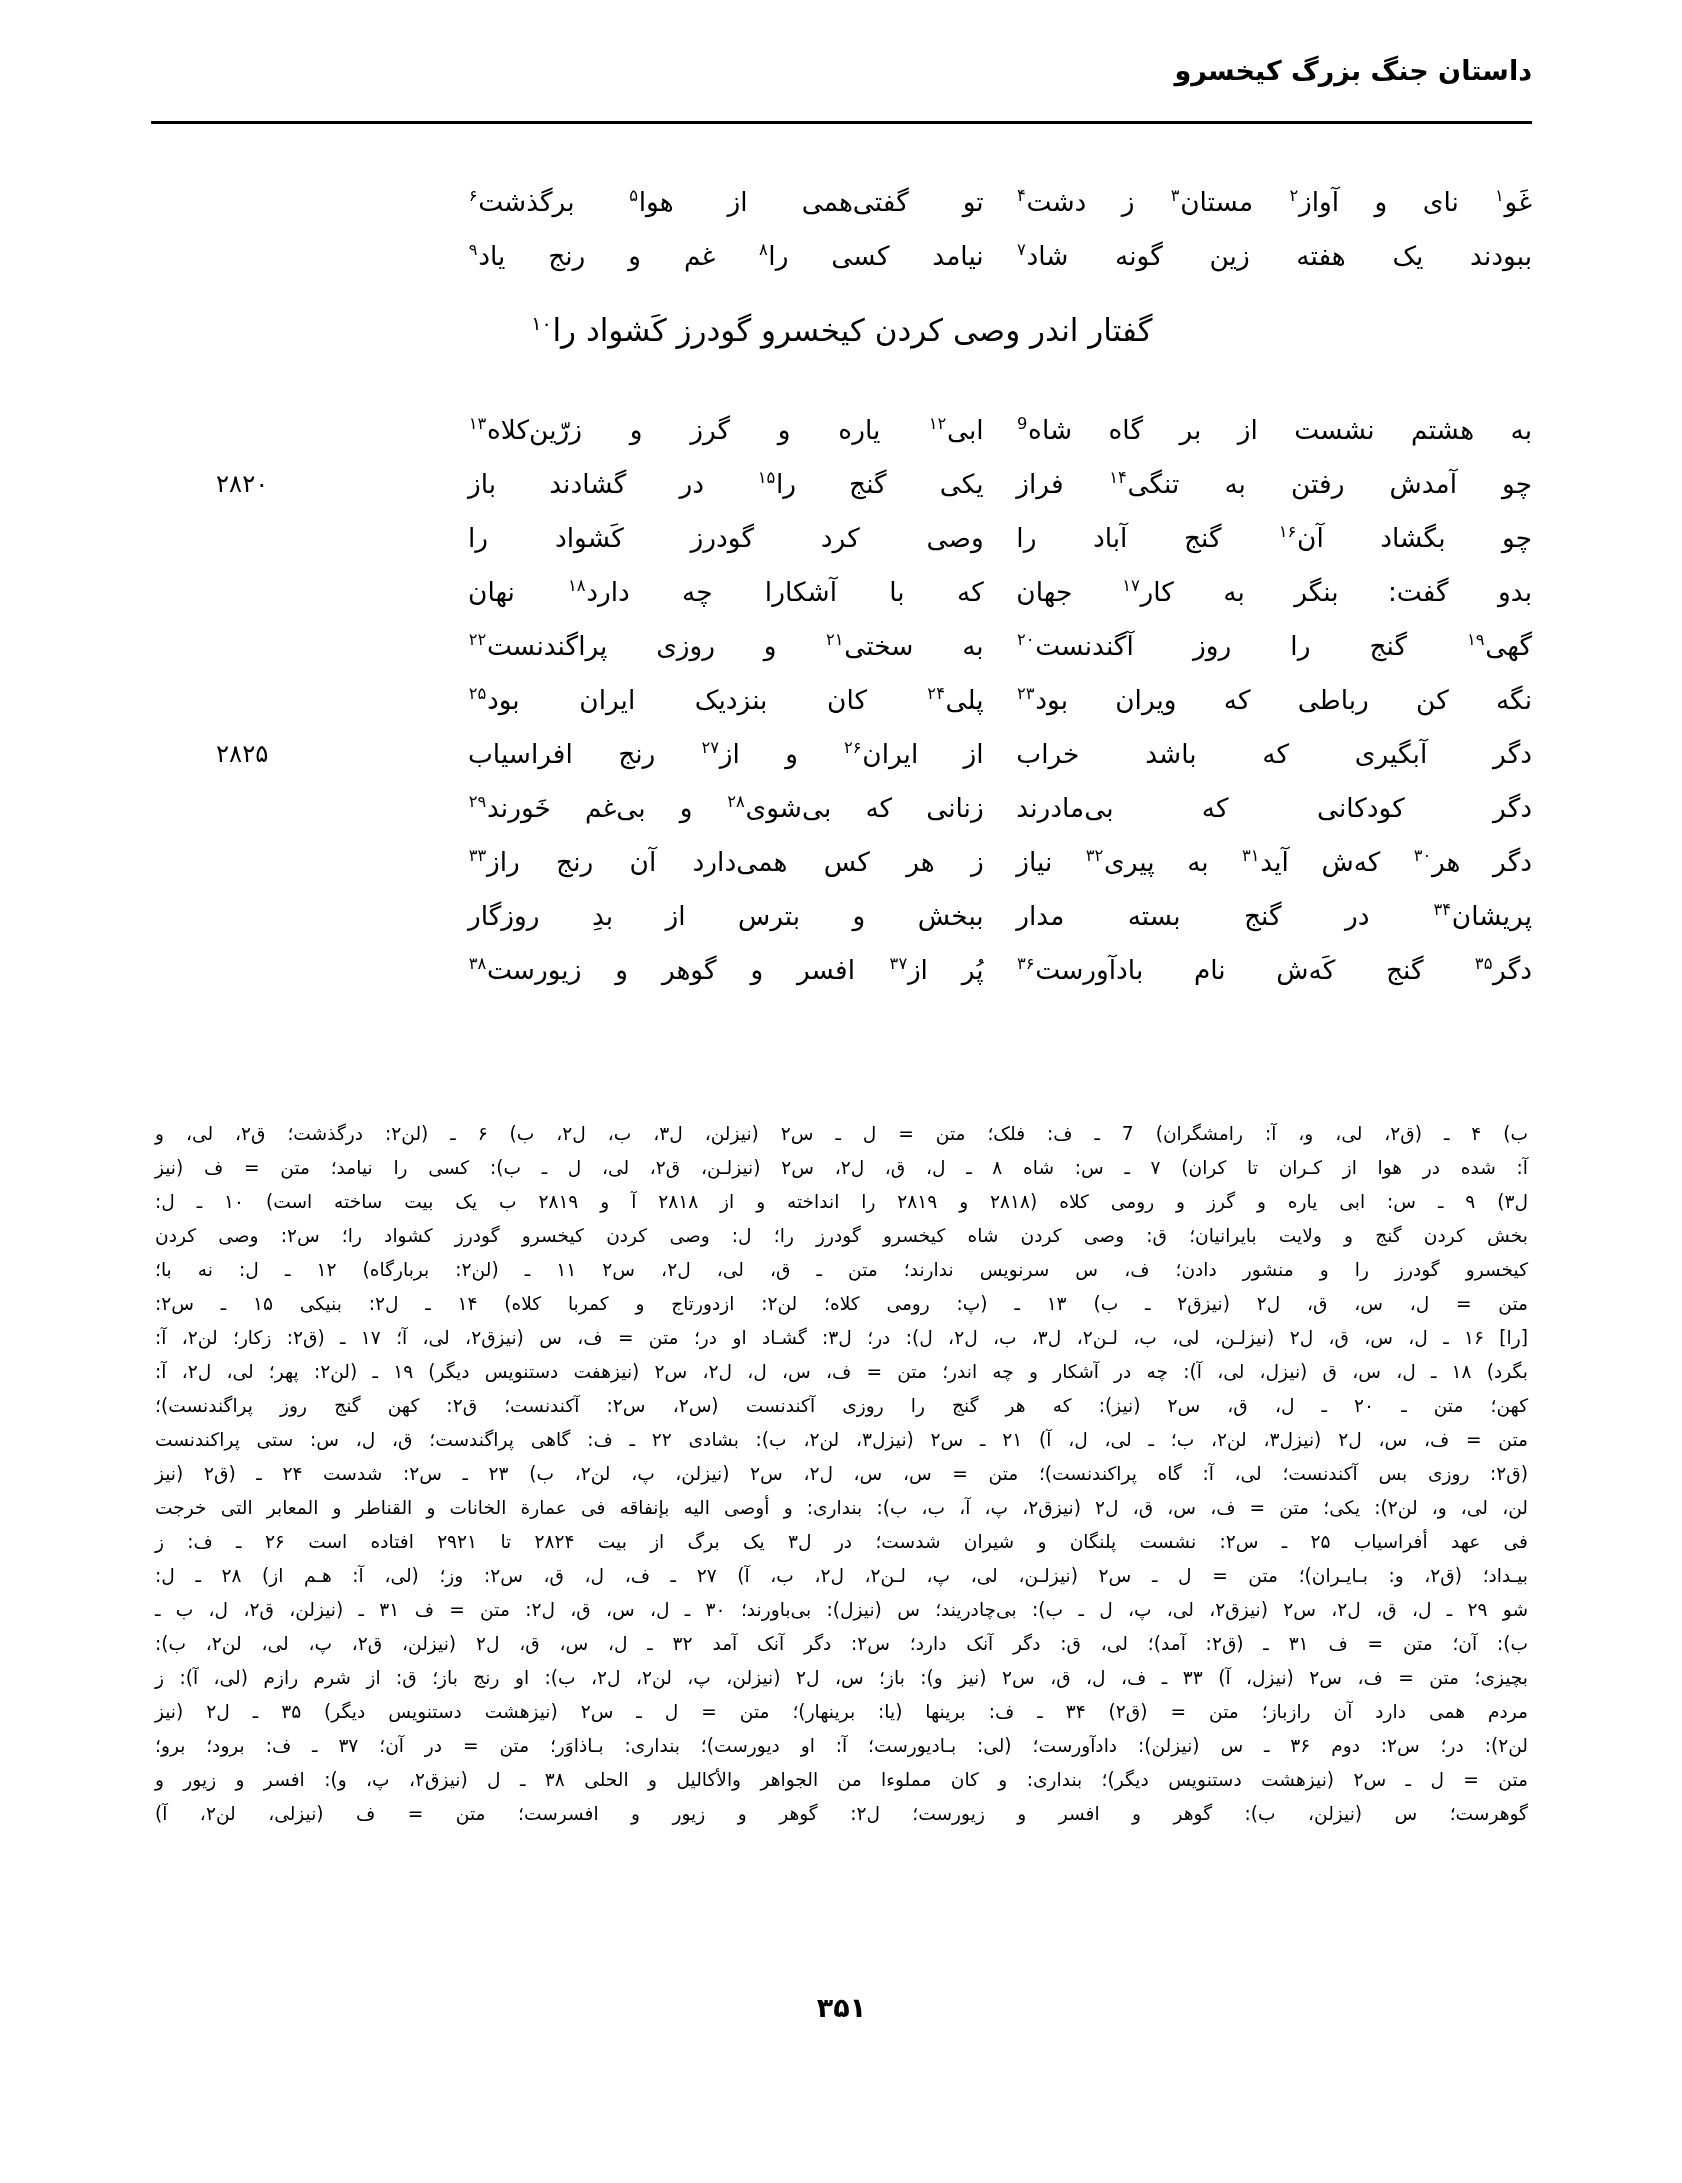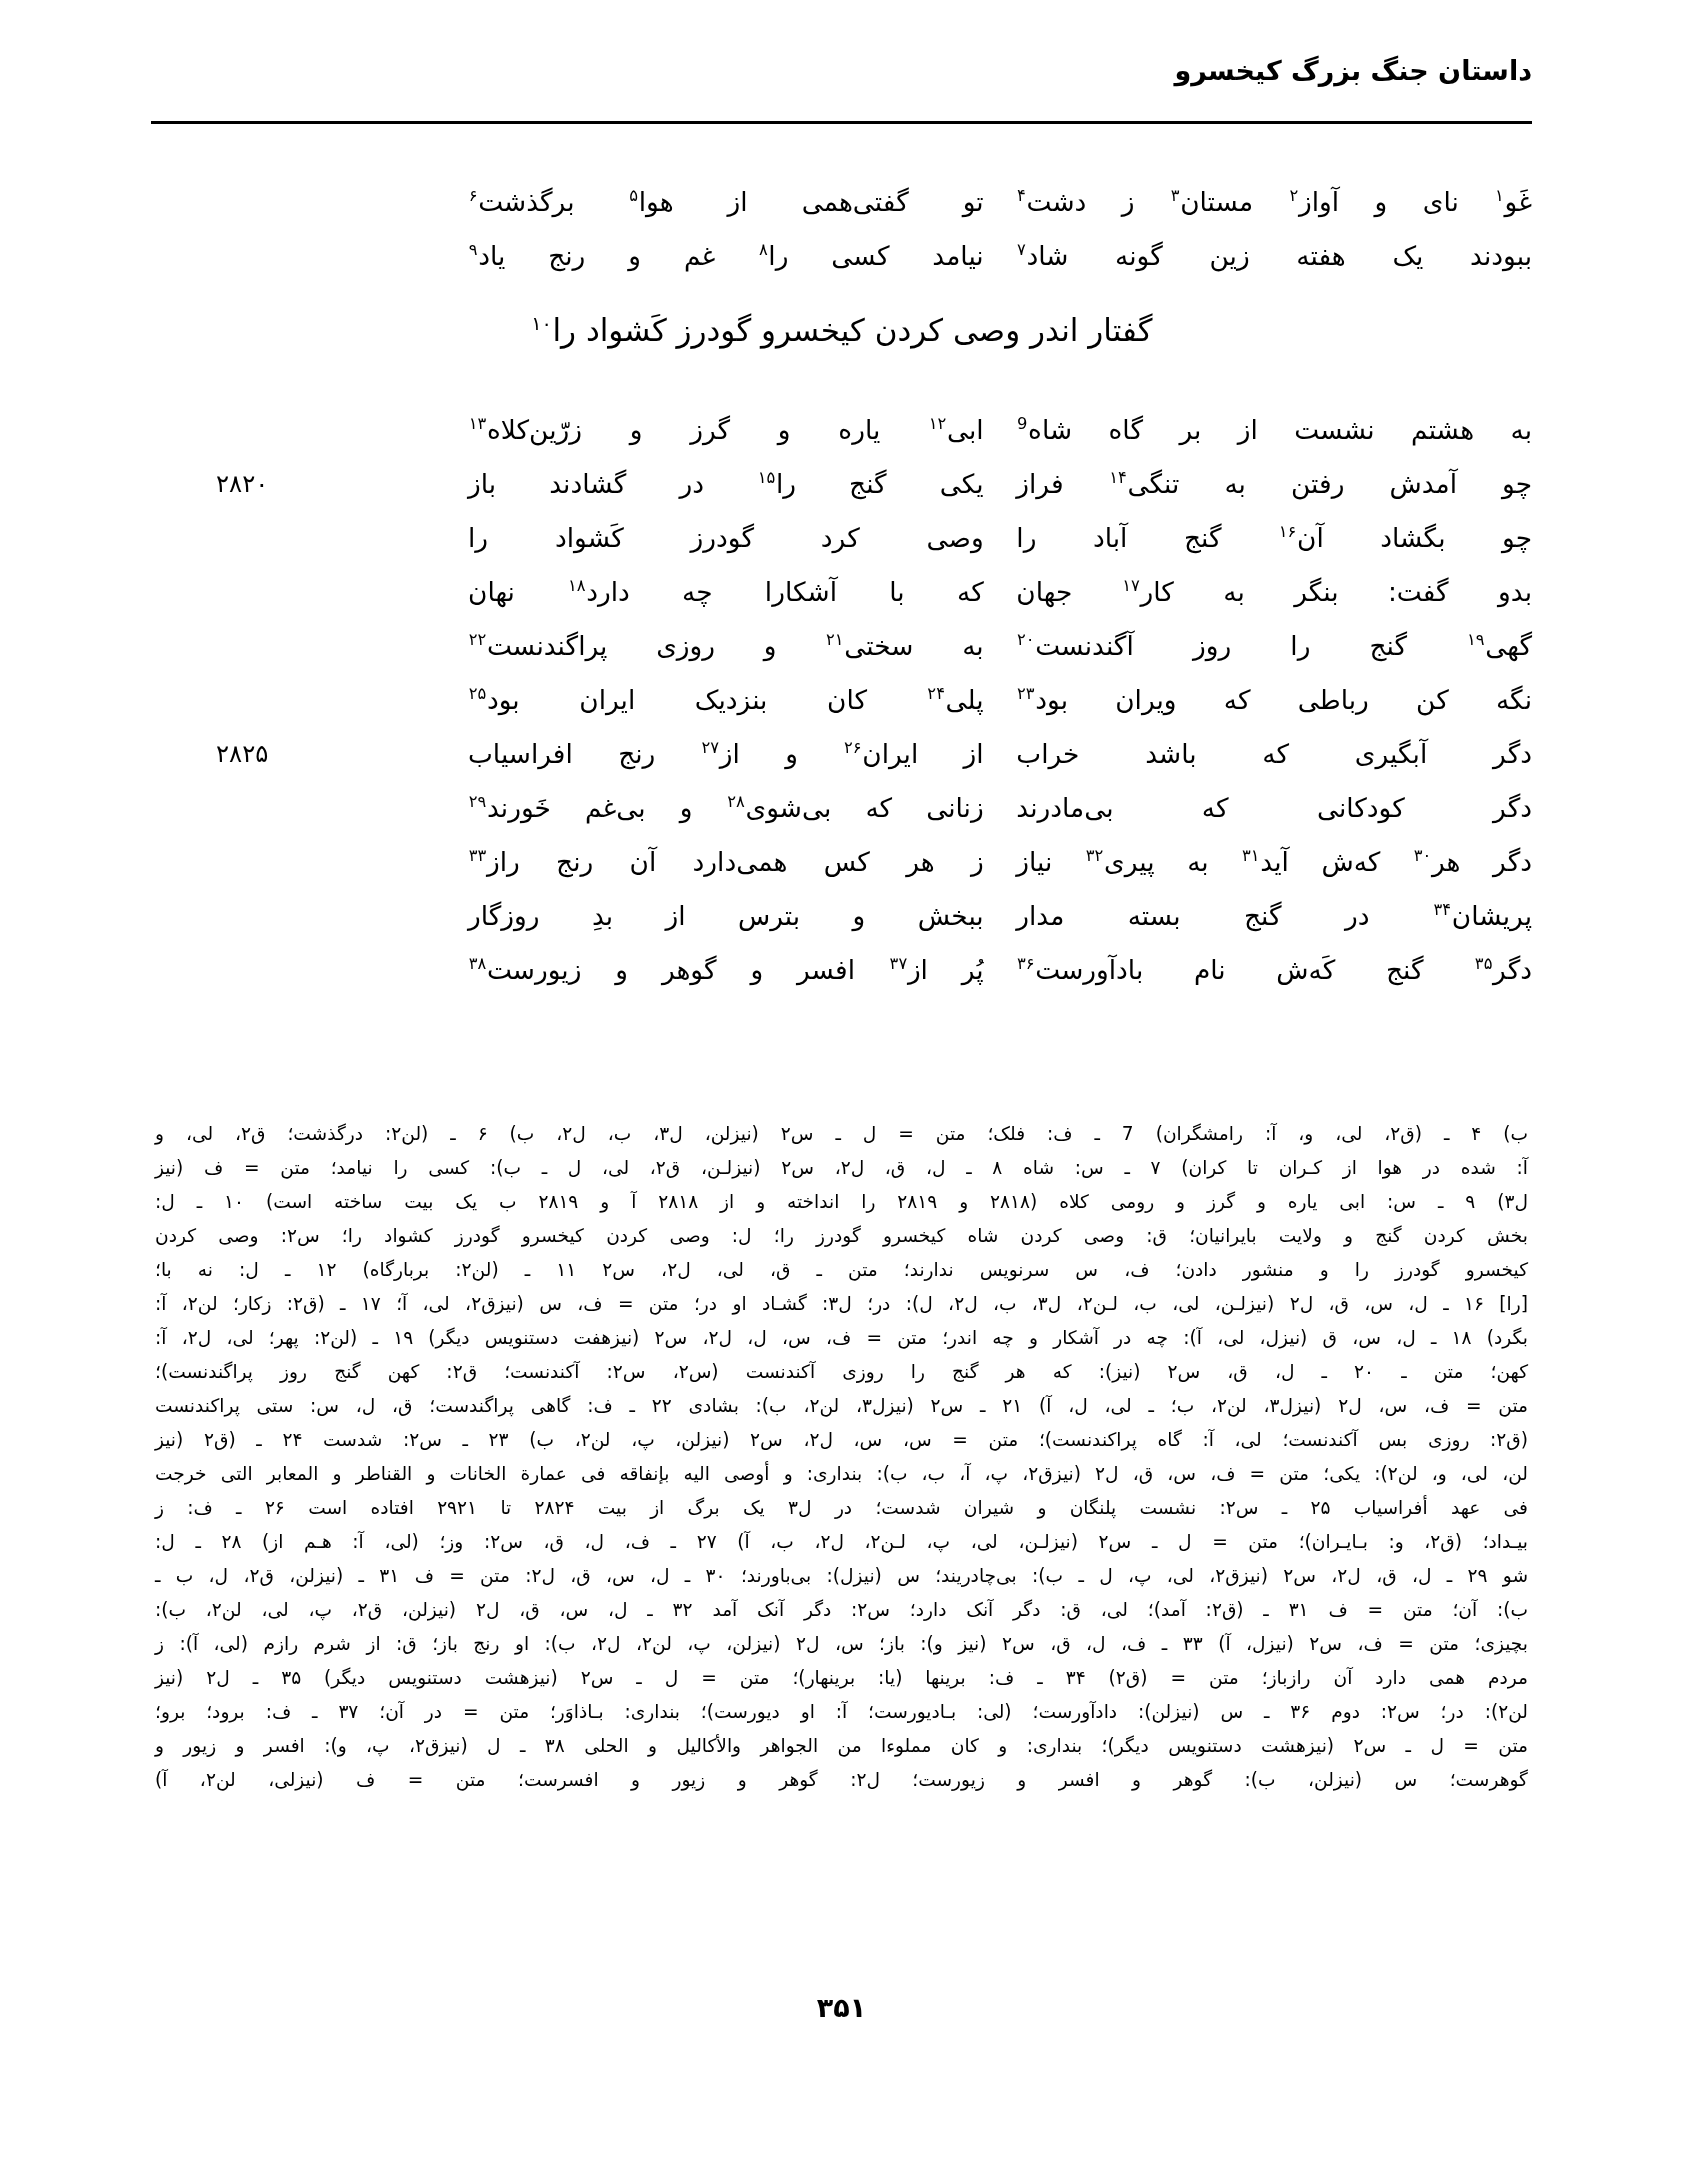--- a/index.html
+++ b/index.html
@@ -249,20 +249,21 @@
     </div>
 
   </div>
 
   <div class="apparatus">
     <span class="app-line">ب)        ۴ ـ (ق۲، لی، و، آ: رامشگران)        7 ـ ف: فلک؛ متن = ل ـ س۲ (نیزلن، ل۳، ب، ل۲، ب)        ۶ ـ (لن۲: درگذشت؛ ق۲، لی، و</span>
     <span class="app-line">آ: شده در هوا از کـران تا کران)        ۷ ـ س: شاه        ۸ ـ ل، ق، ل۲، س۲ (نیزلـن، ق۲، لی، ل ـ ب): کسی را نیامد؛ متن = ف (نیز</span>
     <span class="app-line">ل۳)        ۹ ـ س: ابی یاره و گرز و رومی کلاه (۲۸۱۸ و ۲۸۱۹ را انداخته و از ۲۸۱۸ آ و ۲۸۱۹ ب یک بیت ساخته است)        ۱۰ ـ ل:</span>
     <span class="app-line">بخش کردن گنج و ولایت بایرانیان؛ ق: وصی کردن شاه کیخسرو گودرز را؛ ل: وصی کردن کیخسرو گودرز کشواد را؛ س۲: وصی کردن</span>
     <span class="app-line">کیخسرو گودرز را و منشور دادن؛ ف، س سرنویس ندارند؛ متن ـ ق، لی، ل۲، س۲        ۱۱ ـ (لن۲: بربارگاه)        ۱۲ ـ ل: نه با؛</span>
+    <span class="app-line">متن = ل، س، ق، ل۲ (نیزق۲ ـ ب)        ۱۳ ـ (پ: رومی کلاه؛ لن۲: ازدورتاج و کمربا کلاه)        ۱۴ ـ ل۲: بنیکی        ۱۵ ـ س۲:</span>
     <span class="app-line">[را]        ۱۶ ـ ل، س، ق، ل۲ (نیزلـن، لی، ب، لـن۲، ل۳، ب، ل۲، ل): در؛ ل۳: گشـاد او در؛ متن = ف، س (نیزق۲، لی، آ؛        ۱۷ ـ (ق۲: زکار؛ لن۲، آ:</span>
     <span class="app-line">بگرد)        ۱۸ ـ ل، س، ق (نیزل، لی، آ): چه در آشکار و چه اندر؛ متن = ف، س، ل، ل۲، س۲ (نیزهفت دستنویس دیگر)        ۱۹ ـ (لن۲: پهر؛ لی، ل۲، آ:</span>
     <span class="app-line">کهن؛ متن ـ        ۲۰ ـ ل، ق، س۲ (نیز): که هر گنج را روزی آکندنست (س۲، س۲: آکندنست؛ ق۲: کهن گنج روز پراگندنست)؛</span>
     <span class="app-line">متن = ف، س، ل۲ (نیزل۳، لن۲، ب؛ ـ لی، ل، آ)        ۲۱ ـ س۲ (نیزل۳، لن۲، ب): بشادی        ۲۲ ـ ف: گاهی پراگندست؛ ق، ل، س: ستی پراکندنست</span>
     <span class="app-line">(ق۲: روزی بس آکندنست؛ لی، آ: گاه پراکندنست)؛ متن = س، س، ل۲، س۲ (نیزلن، پ، لن۲، ب)        ۲۳ ـ س۲: شدست        ۲۴ ـ (ق۲ (نیز</span>
     <span class="app-line">لن، لی، و، لن۲): یکی؛ متن = ف، س، ق، ل۲ (نیزق۲، پ، آ، ب، ب): بنداری: و أوصی الیه بإنفاقه فی عمارة الخانات و القناطر و المعابر التی خرجت</span>
     <span class="app-line">فی عهد أفراسیاب        ۲۵ ـ س۲: نشست پلنگان و شیران شدست؛ در ل۳ یک برگ از بیت ۲۸۲۴ تا ۲۹۲۱ افتاده است        ۲۶ ـ ف: ز</span>
     <span class="app-line">بیـداد؛ (ق۲، و: بـایـران)؛ متن = ل ـ س۲ (نیزلـن، لی، پ، لـن۲، ل۲، ب، آ)        ۲۷ ـ ف، ل، ق، س۲: وز؛ (لی، آ: هـم از)        ۲۸ ـ ل:</span>
     <span class="app-line">شو        ۲۹ ـ ل، ق، ل۲، س۲ (نیزق۲، لی، پ، ل ـ ب): بی‌چادریند؛ س (نیزل): بی‌باورند؛        ۳۰ ـ ل، س، ق، ل۲: متن = ف        ۳۱ ـ (نیزلن، ق۲، ل، ب ـ</span>
     <span class="app-line">ب): آن؛ متن = ف        ۳۱ ـ (ق۲: آمد)؛ لی، ق: دگر آنک دارد؛ س۲: دگر آنک آمد        ۳۲ ـ ل، س، ق، ل۲ (نیزلن، ق۲، پ، لی، لن۲، ب):</span>

